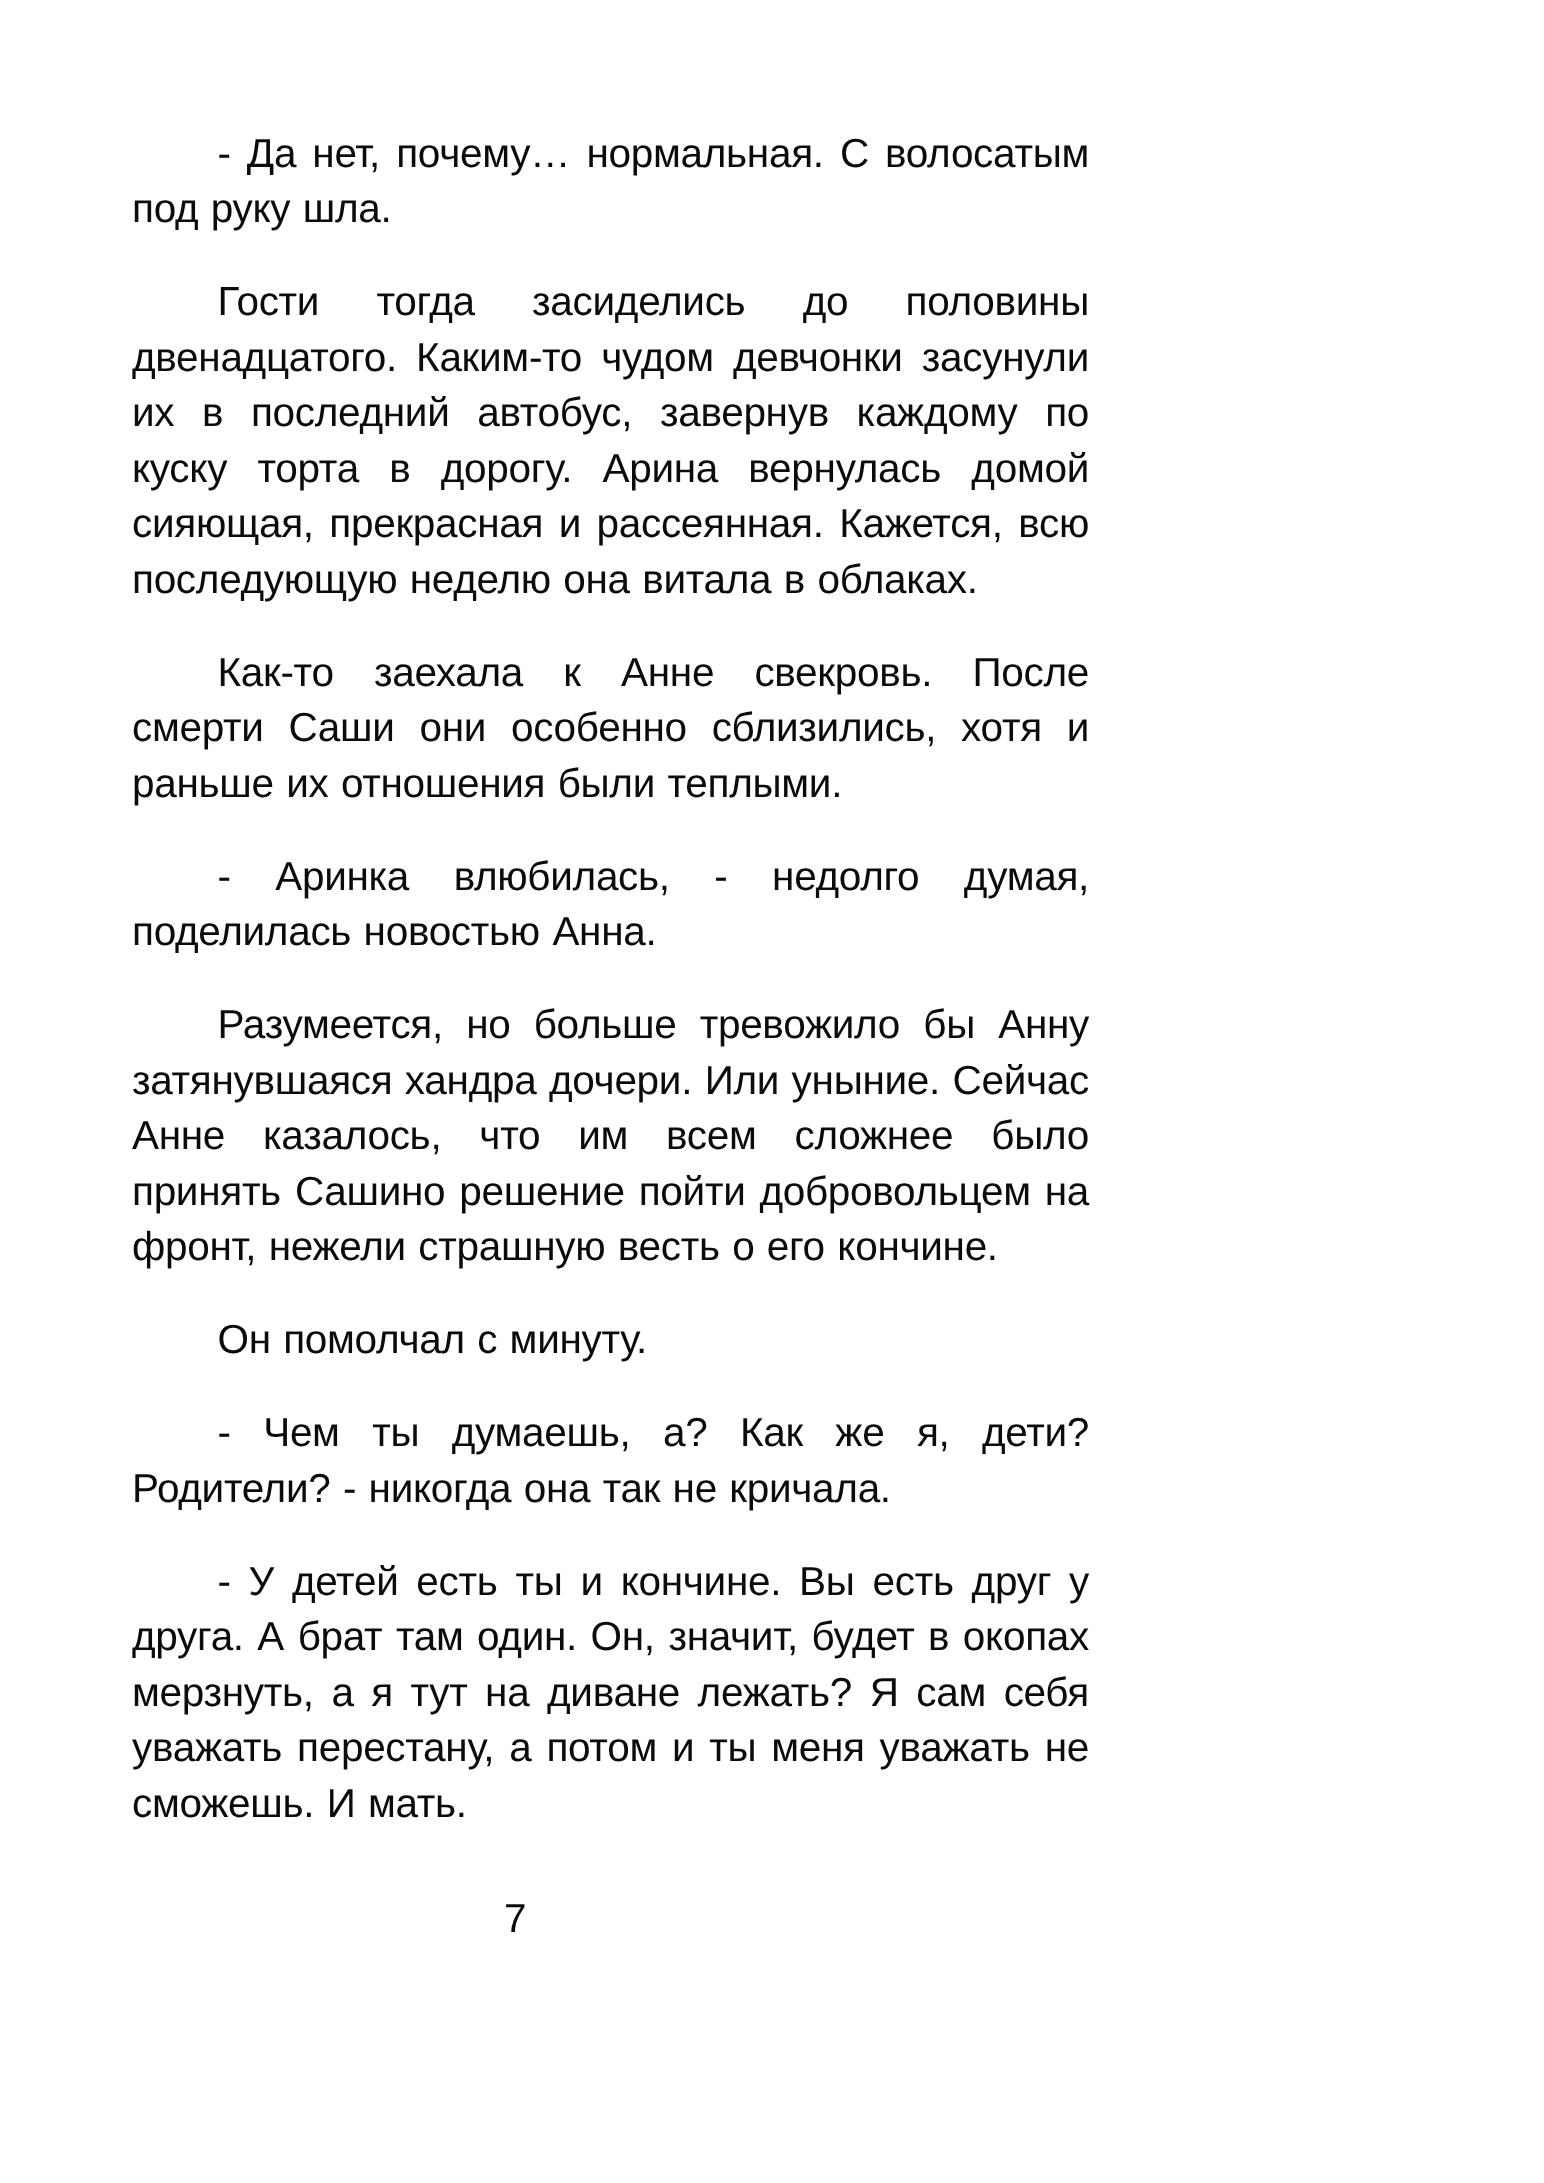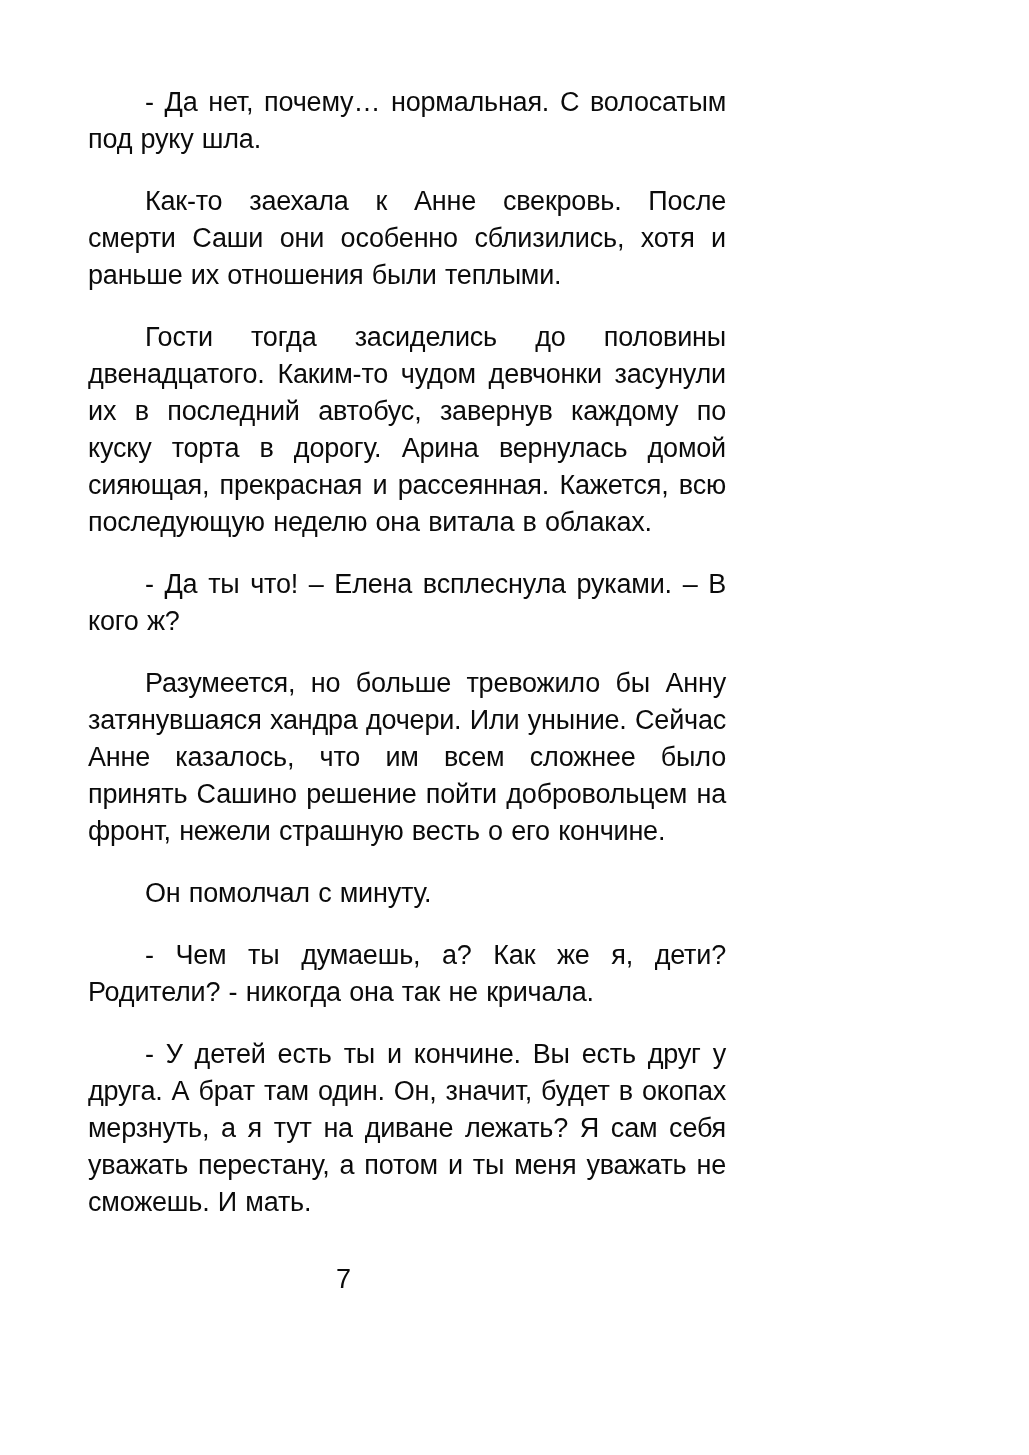--- a/index.html
+++ b/index.html
@@ -34,21 +34,21 @@
     text-indent: 0;
     font-size: 27px;
     color: #0b0b0b;
   }
 </style>
 </head>
 <body>
 
 <div class="page">
   <p class="para">- Да нет, почему… нормальная. С волосатым под руку шла.</p>
+  <p class="para">Гости тогда засиделись до половины двенадцатого. Каким-то чудом девчонки засунули их в последний автобус, завернув каждому по куску торта в дорогу. Арина вернулась домой сияющая, прекрасная и рассеянная. Кажется, всю последующую неделю она витала в облаках.</p>
   <p class="para">Как-то заехала к Анне свекровь. После смерти Саши они особенно сблизились, хотя и раньше их отношения были теплыми.</p>
-  <p class="para">Гости тогда засиделись до половины двенадцатого. Каким-то чудом девчонки засунули их в последний автобус, завернув каждому по куску торта в дорогу. Арина вернулась домой сияющая, прекрасная и рассеянная. Кажется, всю последующую неделю она витала в облаках.</p>
-  <p class="para">- Да ты что! – Елена всплеснула руками. – В кого ж?</p>
+  <p class="para">- Аринка влюбилась, - недолго думая, поделилась новостью Анна.</p>
   <p class="para">Разумеется, но больше тревожило бы Анну затянувшаяся хандра дочери. Или уныние. Сейчас Анне казалось, что им всем сложнее было принять Сашино решение пойти добровольцем на фронт, нежели страшную весть о его кончине.</p>
   <p class="para">Он помолчал с минуту.</p>
   <p class="para">- Чем ты думаешь, а? Как же я, дети? Родители? - никогда она так не кричала.</p>
   <p class="para">- У детей есть ты и кончине. Вы есть друг у друга. А брат там один. Он, значит, будет в окопах мерзнуть, а я тут на диване лежать? Я сам себя уважать перестану, а потом и ты меня уважать не сможешь. И мать.</p>
   <div class="page-number">7</div>
 </div>
 
 </body></html>

